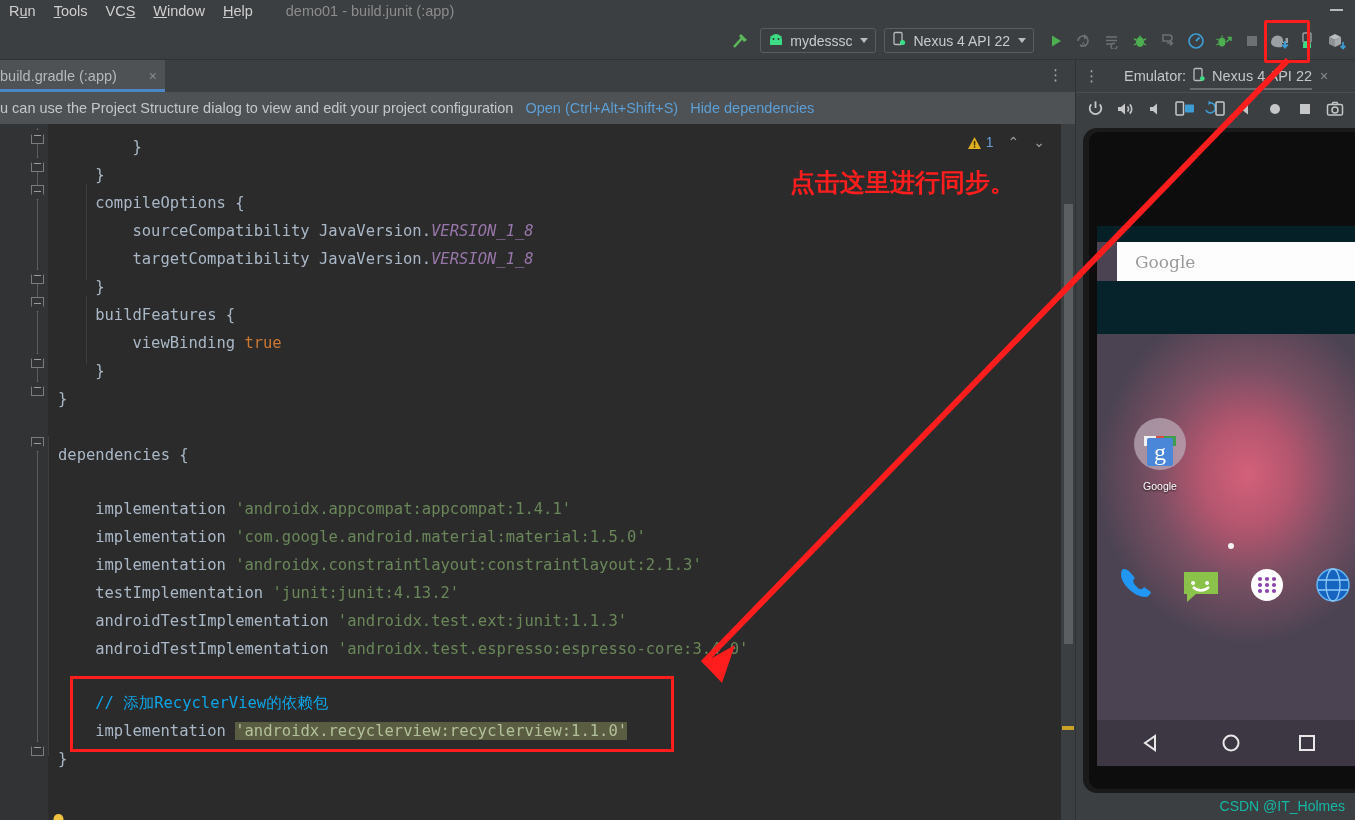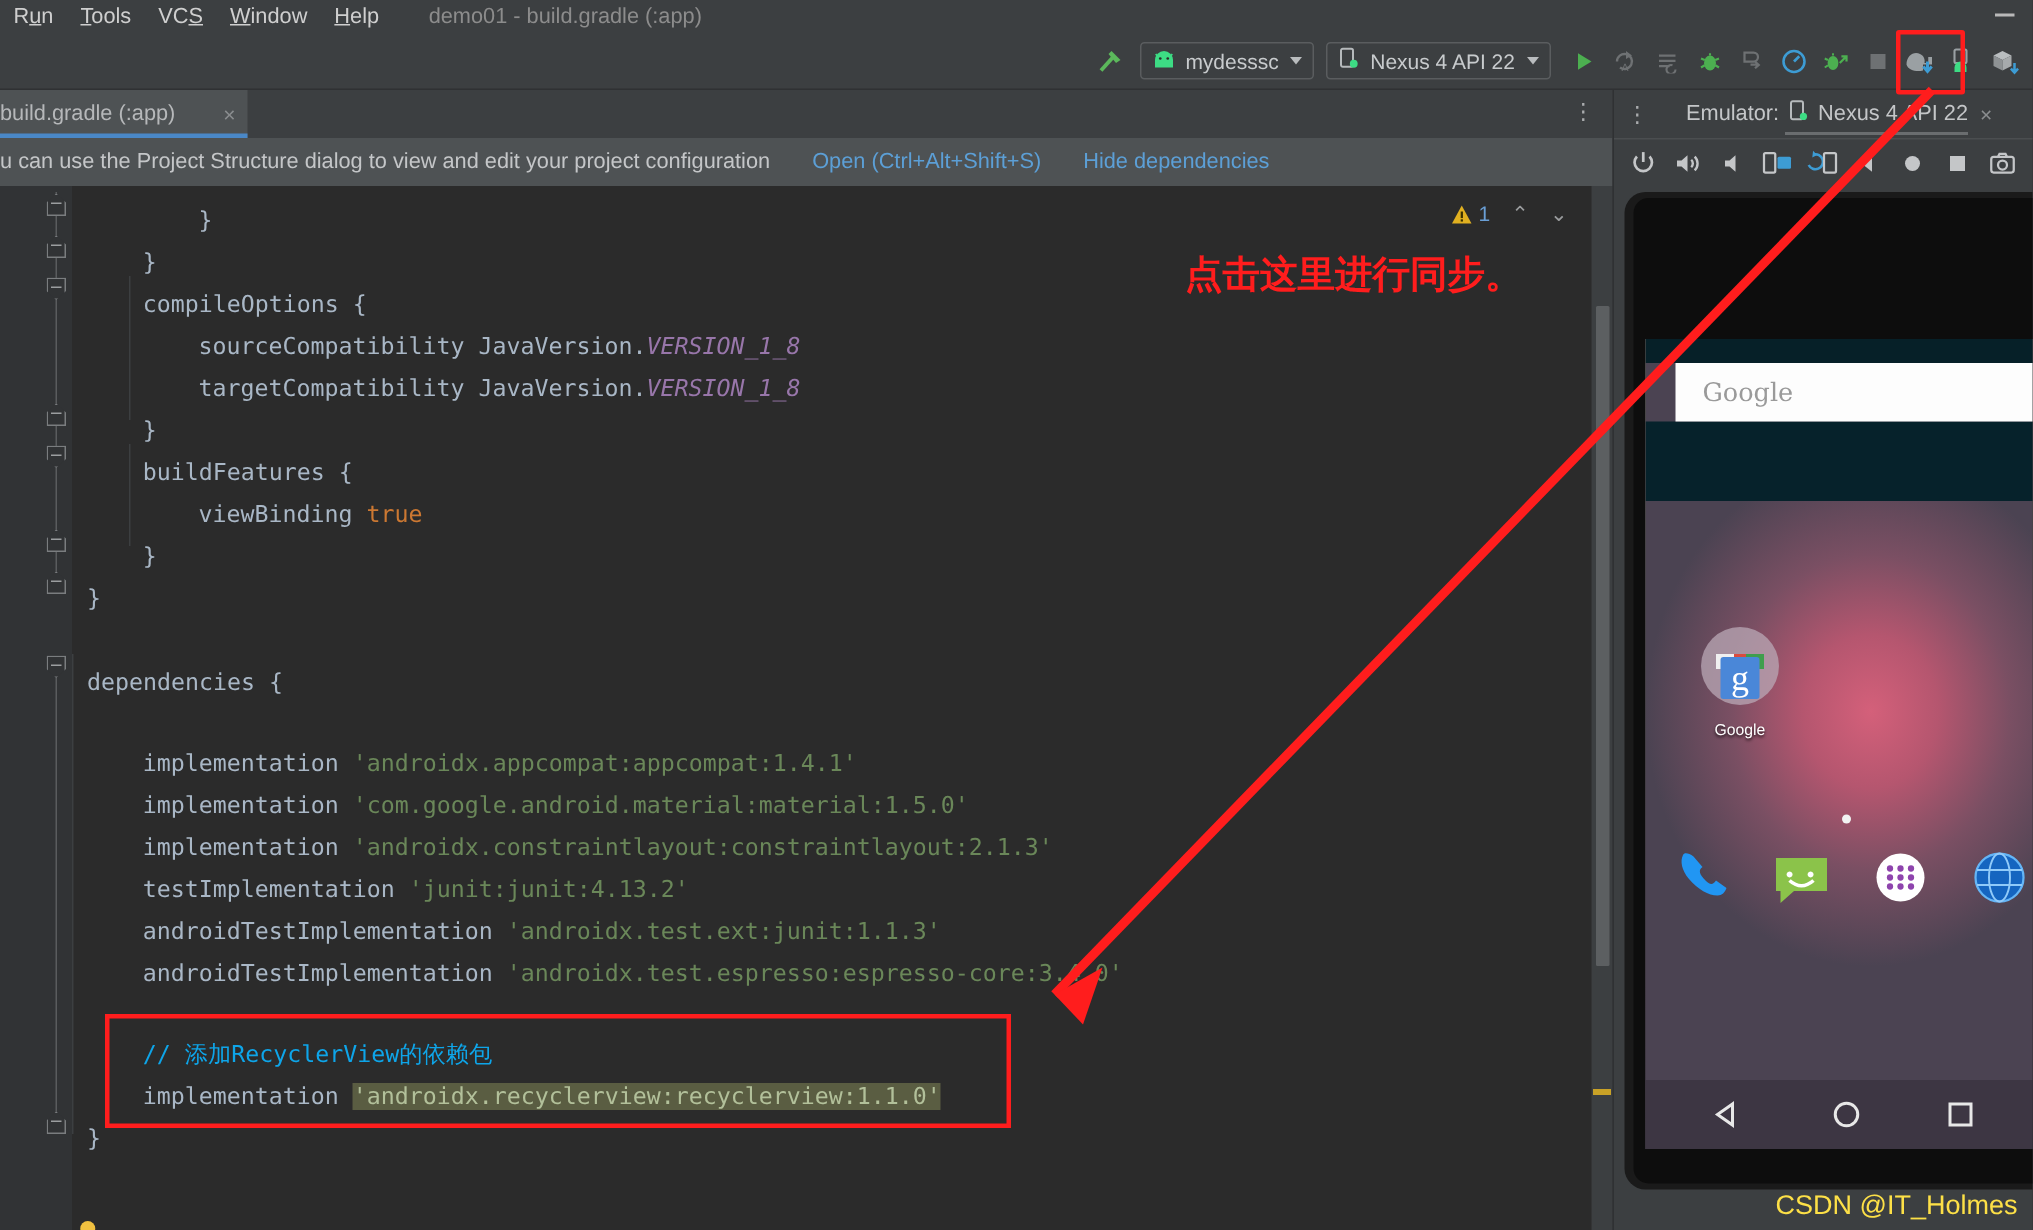--- a/index.html
+++ b/index.html
@@ -70,21 +70,21 @@
     font-size: 15px; line-height: 16px; letter-spacing: 0;
   }
 
   
   .notif {
     position: absolute; left: 0; top: 92px; width: 1075px; height: 32px;
     background: #4e5254; display: flex; align-items: center;
     color: #c4c6c8; font-size: 14.5px; padding-left: 0;
   }
   .notif-msg { white-space: nowrap; }
-  .notif-link { color: #5c9fd6; margin-left: 28px; white-space: nowrap; }
+  .notif-link { color: #5c9fd6; margin-left: 12px; white-space: nowrap; }
 
   
   .editor {
     position: absolute; left: 0; top: 124px; width: 1075px; height: 696px;
     background: #2b2b2b;
   }
   .gutter {
     position: absolute; left: 0; top: 0; width: 48px; height: 696px;
     background: #313335;
   }
@@ -227,35 +227,35 @@
   .page-dot {
     position: absolute; left: 131px; top: 317px; width: 6px; height: 6px;
     border-radius: 50%; background: #f2f2f2;
   }
   .navbar {
     position: absolute; left: 0; bottom: 0; width: 268px; height: 46px;
     background: rgba(0,0,0,0.18);
   }
   .watermark {
     position: absolute; right: 10px; bottom: 6px;
-    color: #fde047; font-size: 18px; white-space: nowrap;
+    color: #14b8a6; font-size: 14px; white-space: nowrap;
   }
 </style>
 </head>
 <body>
 
 <div id="app">
 
   <div class="menubar">
     <div class="menu-item">R<u>u</u>n</div>
     <div class="menu-item"><u>T</u>ools</div>
     <div class="menu-item">VC<u>S</u></div>
     <div class="menu-item"><u>W</u>indow</div>
     <div class="menu-item"><u>H</u>elp</div>
-    <div class="win-title">demo01 - build.gradle (:app)</div>
+    <div class="win-title">demo01 - build.junit (:app)</div>
     <div class="win-min"></div>
   </div>
 
   <div class="toolbar">
     <div class="tb-spacer"></div>
 
     <span class="hammer-icon">
       <svg width="22" height="22" viewBox="0 0 22 22">
         <path d="M4 17 L13 7" stroke="#5bb85b" stroke-width="2.6" fill="none"></path>
         <path d="M11 4 L17 10 L14 12 L9 6 Z" fill="#5bb85b"></path>

